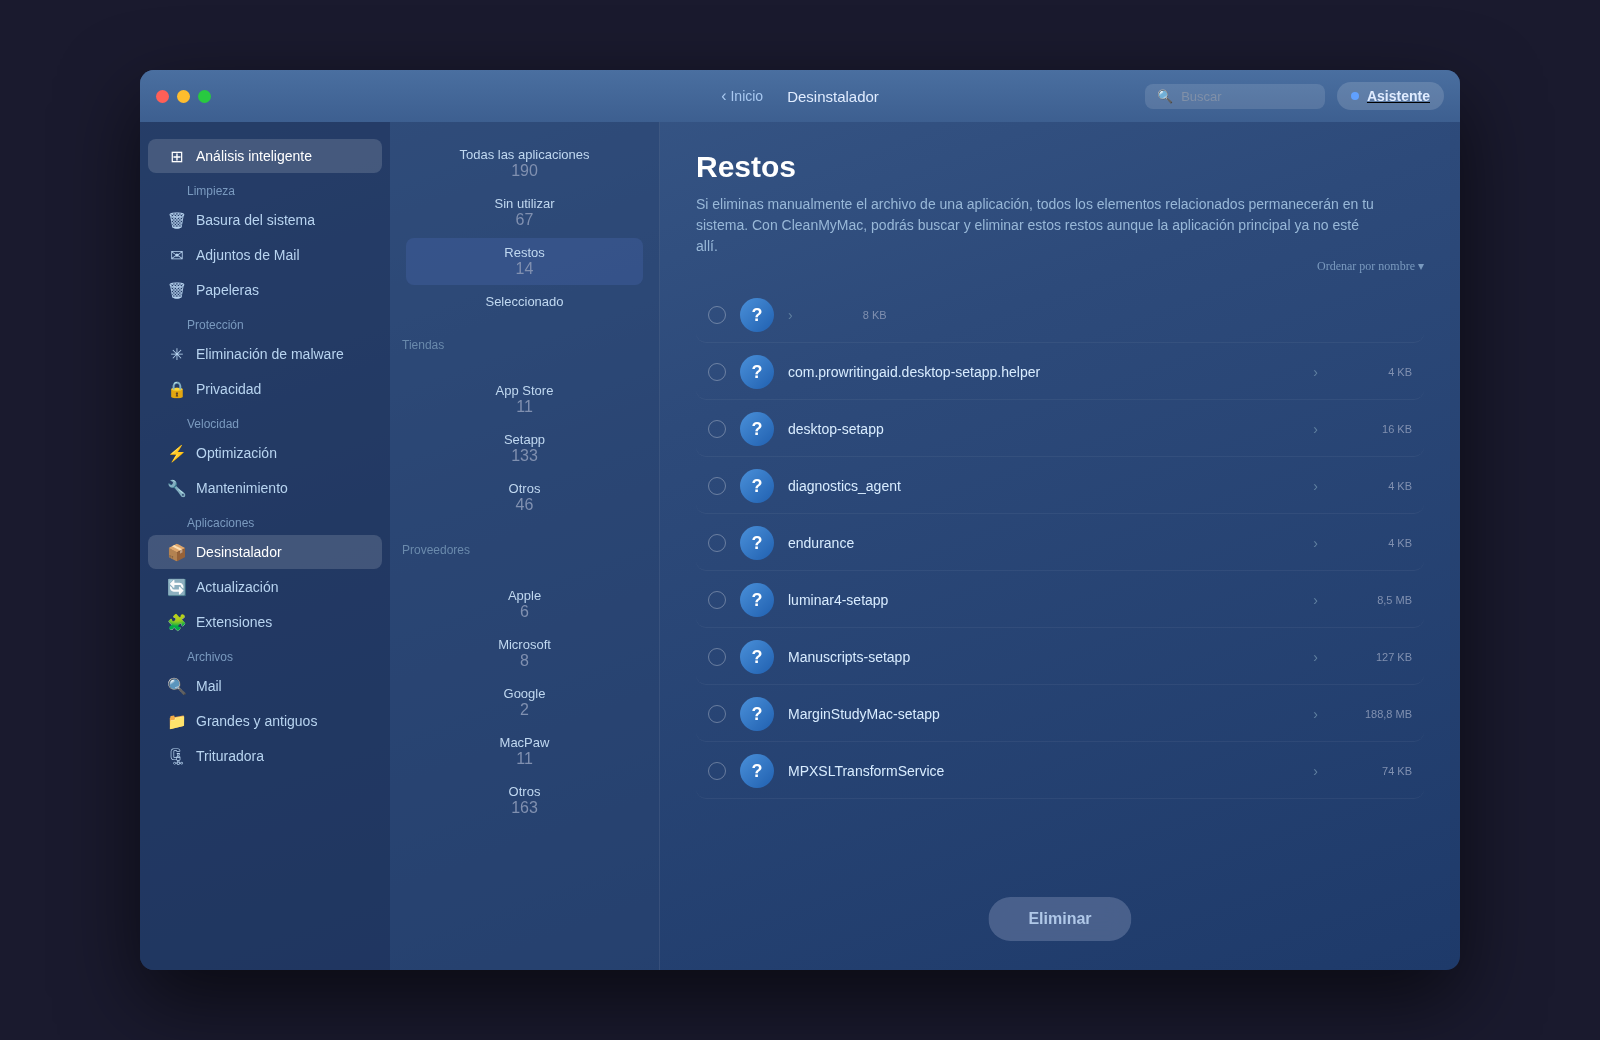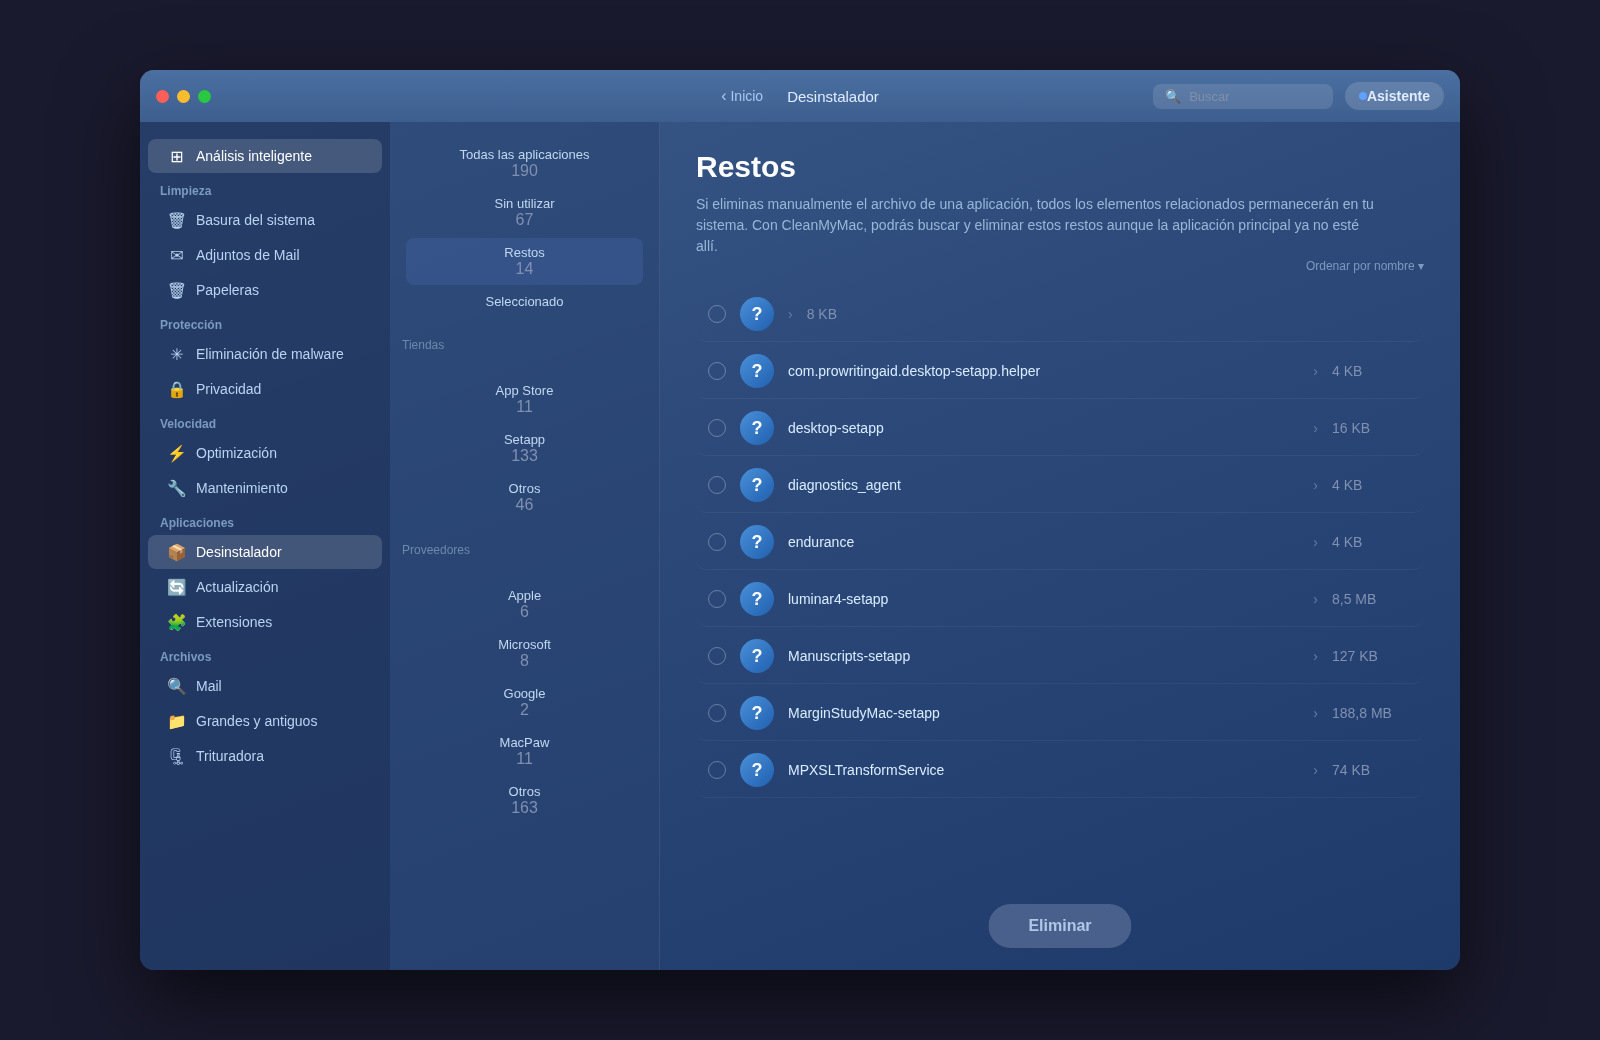--- a/index.html
+++ b/index.html
@@ -86,24 +86,26 @@
       border: none;
       outline: none;
       color: #c0d8f0;
       font-size: 13px;
       width: 120px;
     }
     .search-input::placeholder { color: #8090a8; }
     .assistant-btn {
       display: flex;
       align-items: center;
+      gap: 8px;
       background: rgba(255,255,255,0.15);
       border-radius: 20px;
       padding: 6px 14px;
       cursor: pointer;
+      text-decoration: underline;
     }
     .assistant-dot {
       width: 8px;
       height: 8px;
       border-radius: 50%;
       background: #60a0ff;
     }
     .assistant-label {
       color: #e0ecff;
       font-size: 14px;
@@ -130,25 +132,26 @@
       border-radius: 8px;
       margin: 1px 8px;
       color: #b8d4f0;
       font-size: 14px;
     }
     .sidebar-item.active {
       background: rgba(255,255,255,0.15);
       color: #ffffff;
     }
     .sidebar-section-label {
-      padding: 10px 20px 4px;
+      padding: 10px 28px 4px;
       font-size: 12px;
       color: #7a9abf;
-      font-weight: 700;
+      font-weight: 400;
       text-transform: none;
+      margin-left: 19px;
     }
     .sidebar-icon {
       width: 18px;
       height: 18px;
       display: flex;
       align-items: center;
       justify-content: center;
       font-size: 16px;
       flex-shrink: 0;
     }
@@ -213,20 +216,21 @@
     .sort-bar {
       display: flex;
       justify-content: flex-end;
       align-items: center;
       margin-bottom: 14px;
     }
     .sort-label {
       font-size: 12px;
       color: #7a9abf;
       cursor: pointer;
+      font-family: Liberation Serif, serif;
     }
     .app-list {
       display: flex;
       flex-direction: column;
       gap: 2px;
     }
     .app-row {
       display: flex;
       align-items: center;
       padding: 10px 12px;
@@ -258,28 +262,28 @@
     .app-name {
       flex: 1;
       font-size: 14px;
       color: #d8ecff;
     }
     .app-chevron {
       color: #6080a0;
       font-size: 14px;
     }
     .app-size {
-      font-size: 14px;
+      font-size: 11px;
       color: #8090b0;
       min-width: 80px;
-      text-align: left;
+      text-align: right;
     }
     .eliminate-btn {
       position: absolute;
-      bottom: 22px;
+      bottom: 29px;
       left: 50%;
       transform: translateX(-50%);
       background: rgba(100,120,160,0.6);
       color: #b0c8e8;
       border: none;
       border-radius: 24px;
       padding: 13px 40px;
       font-size: 16px;
       font-weight: 600;
       cursor: pointer;

